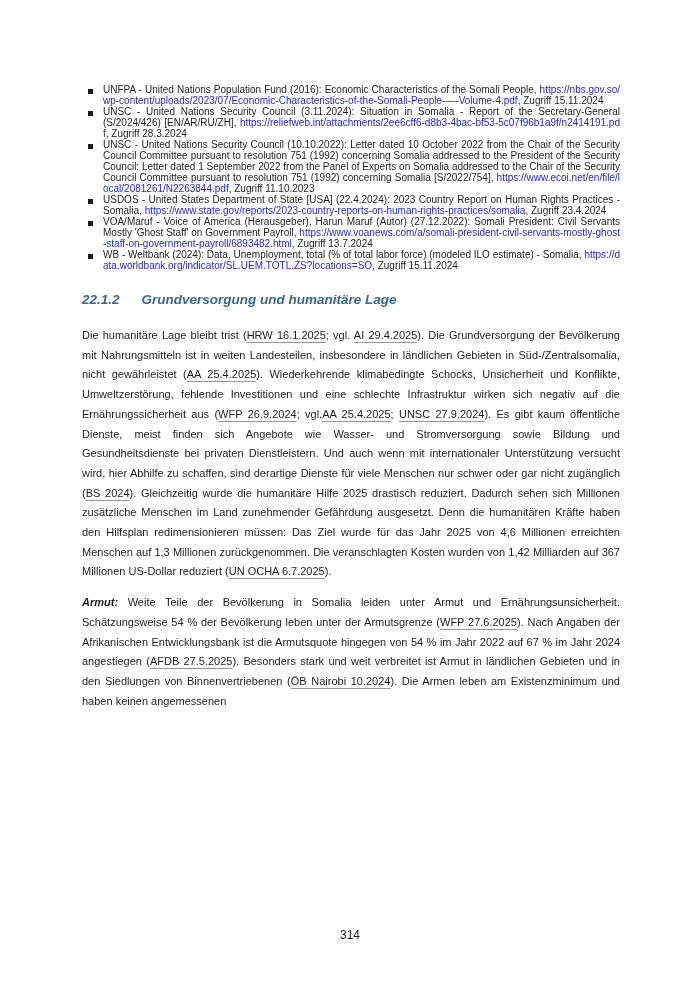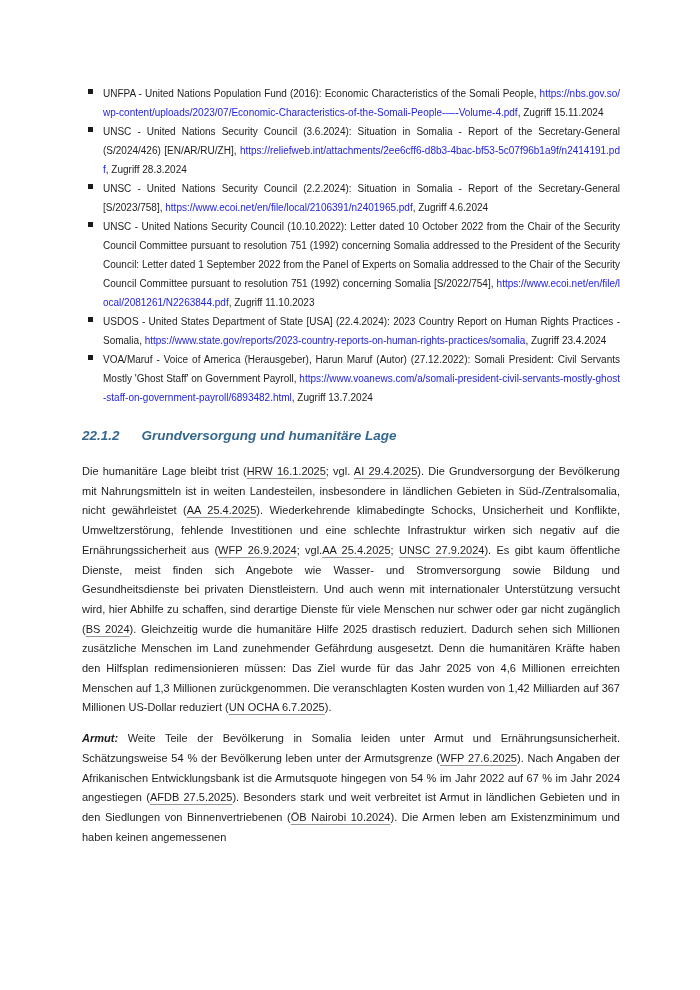--- a/index.html
+++ b/index.html
@@ -13,21 +13,21 @@
   }
   .content{
     position:absolute;
     left:82px;top:84px;
     width:538px;
   }
   
   .biblio{
     margin:0;padding:0;
     font-size:10px;
-    line-height:19px;
+    line-height:11px;
     text-align:justify;
     color:#1d1d1d;
   }
   .biblio li{
     list-style:none;
     position:relative;
     padding-left:21px;
     margin:0;
   }
   .bullet{
@@ -86,32 +86,33 @@
   }
 </style>
 </head>
 <body>
 
 <div class="page">
   <div class="content">
 
     <ul class="biblio" id="biblio-list">
         <li><span class="bullet"></span><span>UNFPA - United Nations Population Fund (2016): Economic Characteristics of the Somali People, </span><a class="link">https://nbs.gov.so/wp-content/uploads/2023/07/Economic-Characteristics-of-the-Somali-People-—-Volume-4.pdf</a><span>, Zugriff 15.11.2024</span></li>
-        <li><span class="bullet"></span><span>UNSC - United Nations Security Council (3.6.2024): Situation in Somalia - Report of the Secretary-General (S/2024/426) [EN/AR/RU/ZH], </span><a class="link">https://reliefweb.int/attachments/2ee6cff6-d8b3-4bac-bf53-5c07f96b1a9f/n2414191.pdf</a><span>, Zugriff 28.3.2024</span></li>
-        <li><span class="bullet"></span><span>UNSC - United Nations Security Council (2.2.2024): Situation in Somalia - Report of the Secretary-General [S/2023/758], </span><a class="link">https://www.ecoi.net/en/file/local/2106391/n2401965.pdf</a><span>, Zugriff 4.6.2024</span></li>
+        <li><span class="bullet"></span><span>UNSC - United Nations Security Council (3.11.2024): Situation in Somalia - Report of the Secretary-General (S/2024/426) [EN/AR/RU/ZH], </span><a class="link">https://reliefweb.int/attachments/2ee6cff6-d8b3-4bac-bf53-5c07f96b1a9f/n2414191.pdf</a><span>, Zugriff 28.3.2024</span></li>
         <li><span class="bullet"></span><span>UNSC - United Nations Security Council (10.10.2022): Letter dated 10 October 2022 from the Chair of the Security Council Committee pursuant to resolution 751 (1992) concerning Somalia addressed to the President of the Security Council: Letter dated 1 September 2022 from the Panel of Experts on Somalia addressed to the Chair of the Security Council Committee pursuant to resolution 751 (1992) concerning Somalia [S/2022/754], </span><a class="link">https://www.ecoi.net/en/file/local/2081261/N2263844.pdf</a><span>, Zugriff 11.10.2023</span></li>
         <li><span class="bullet"></span><span>USDOS - United States Department of State [USA] (22.4.2024): 2023 Country Report on Human Rights Practices - Somalia, </span><a class="link">https://www.state.gov/reports/2023-country-reports-on-human-rights-practices/somalia</a><span>, Zugriff 23.4.2024</span></li>
         <li><span class="bullet"></span><span>VOA/Maruf - Voice of America (Herausgeber), Harun Maruf (Autor) (27.12.2022): Somali President: Civil Servants Mostly 'Ghost Staff' on Government Payroll, </span><a class="link">https://www.voanews.com/a/somali-president-civil-servants-mostly-ghost-staff-on-government-payroll/6893482.html</a><span>, Zugriff 13.7.2024</span></li>
+        <li><span class="bullet"></span><span>WB - Weltbank (2024): Data, Unemployment, total (% of total labor force) (modeled ILO estimate) - Somalia, </span><a class="link">https://data.worldbank.org/indicator/SL.UEM.TOTL.ZS?locations=SO</a><span>, Zugriff 15.11.2024</span></li>
       </ul>
 
     <h3 class="section-heading">
       <span class="sec-num">22.1.2</span><span class="sec-title">Grundversorgung und humanitäre Lage</span>
     </h3>
 
 
     <div id="body-paras">
         <p class="para"><span>Die humanitäre Lage bleibt trist (</span><a class="ref">HRW 16.1.2025</a><span>; vgl. </span><a class="ref">AI 29.4.2025</a><span>). Die Grundversorgung der Bevölkerung mit Nahrungsmitteln ist in weiten Landesteilen, insbesondere in ländlichen Gebieten in Süd-/Zentralsomalia, nicht gewährleistet (</span><a class="ref">AA 25.4.2025</a><span>). Wiederkehrende klimabe­dingte Schocks, Unsicherheit und Konflikte, Umweltzerstörung, fehlende Investitionen und eine schlechte Infrastruktur wirken sich negativ auf die Ernährungssicherheit aus (</span><a class="ref">WFP 26.9.2024</a><span>; vgl.</span><a class="ref">AA 25.4.2025</a><span>; </span><a class="ref">UNSC 27.9.2024</a><span>). Es gibt kaum öffentliche Dienste, meist finden sich An­gebote wie Wasser- und Stromversorgung sowie Bildung und Gesundheitsdienste bei privaten Dienstleistern. Und auch wenn mit internationaler Unterstützung versucht wird, hier Abhilfe zu schaffen, sind derartige Dienste für viele Menschen nur schwer oder gar nicht zugänglich (</span><a class="ref">BS 2024</a><span>). Gleichzeitig wurde die humanitäre Hilfe 2025 drastisch reduziert. Dadurch sehen sich Millionen zusätzliche Menschen im Land zunehmender Gefährdung ausgesetzt. Denn die huma­nitären Kräfte haben den Hilfsplan redimensionieren müssen: Das Ziel wurde für das Jahr 2025 von 4,6 Millionen erreichten Menschen auf 1,3 Millionen zurückgenommen. Die veranschlagten Kosten wurden von 1,42 Milliarden auf 367 Millionen US-Dollar reduziert (</span><a class="ref">UN OCHA 6.7.2025</a><span>).</span></p>
         <p class="para"><span class="b">Armut:</span><span> Weite Teile der Bevölkerung in Somalia leiden unter Armut und Ernährungsunsicher­heit. Schätzungsweise 54 % der Bevölkerung leben unter der Armutsgrenze (</span><a class="ref">WFP 27.6.2025</a><span>). Nach Angaben der Afrikanischen Entwicklungsbank ist die Armutsquote hingegen von 54 % im Jahr 2022 auf 67 % im Jahr 2024 angestiegen (</span><a class="ref">AFDB 27.5.2025</a><span>). Besonders stark und weit verbreitet ist Armut in ländlichen Gebieten und in den Siedlungen von Binnenvertriebenen (</span><a class="ref">ÖB Nairobi 10.2024</a><span>). Die Armen leben am Existenzminimum und haben keinen angemessenen</span></p>
       </div>
 
   </div>
 
+  <div class="page-number">314</div>
 </div>
 
 </body></html>

